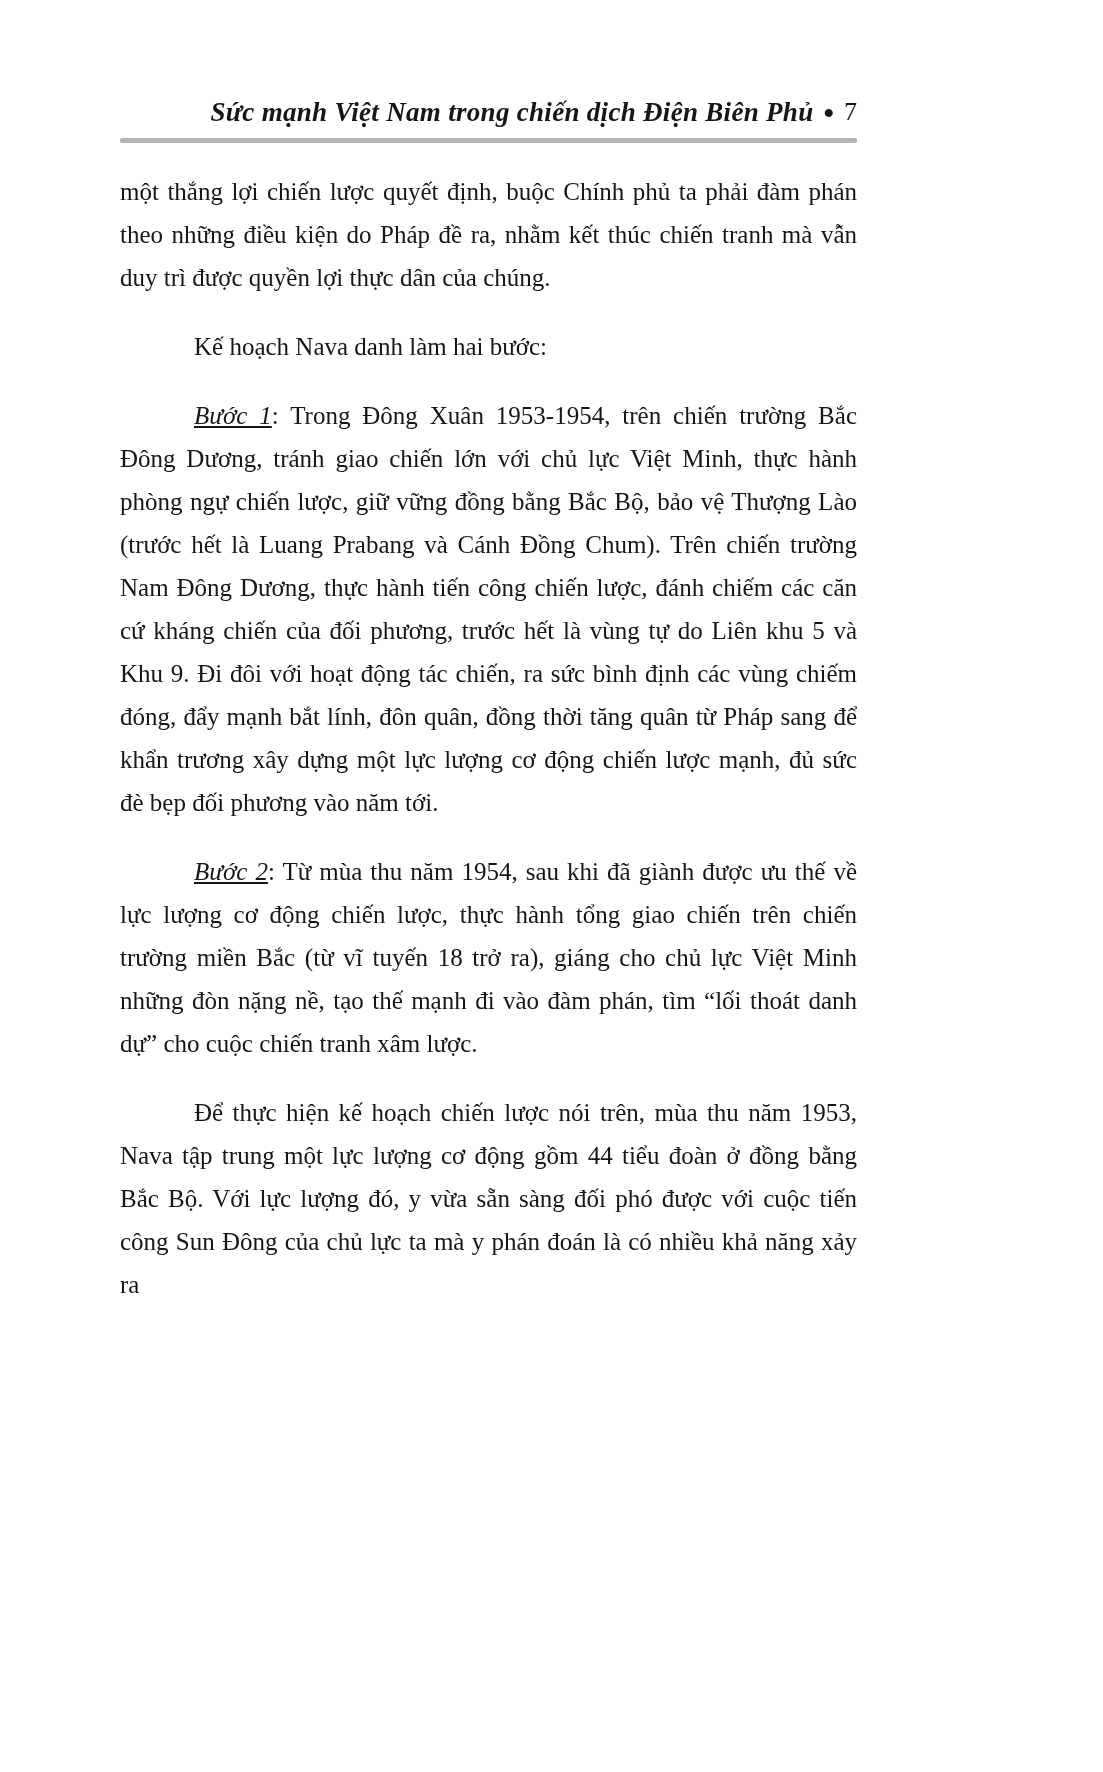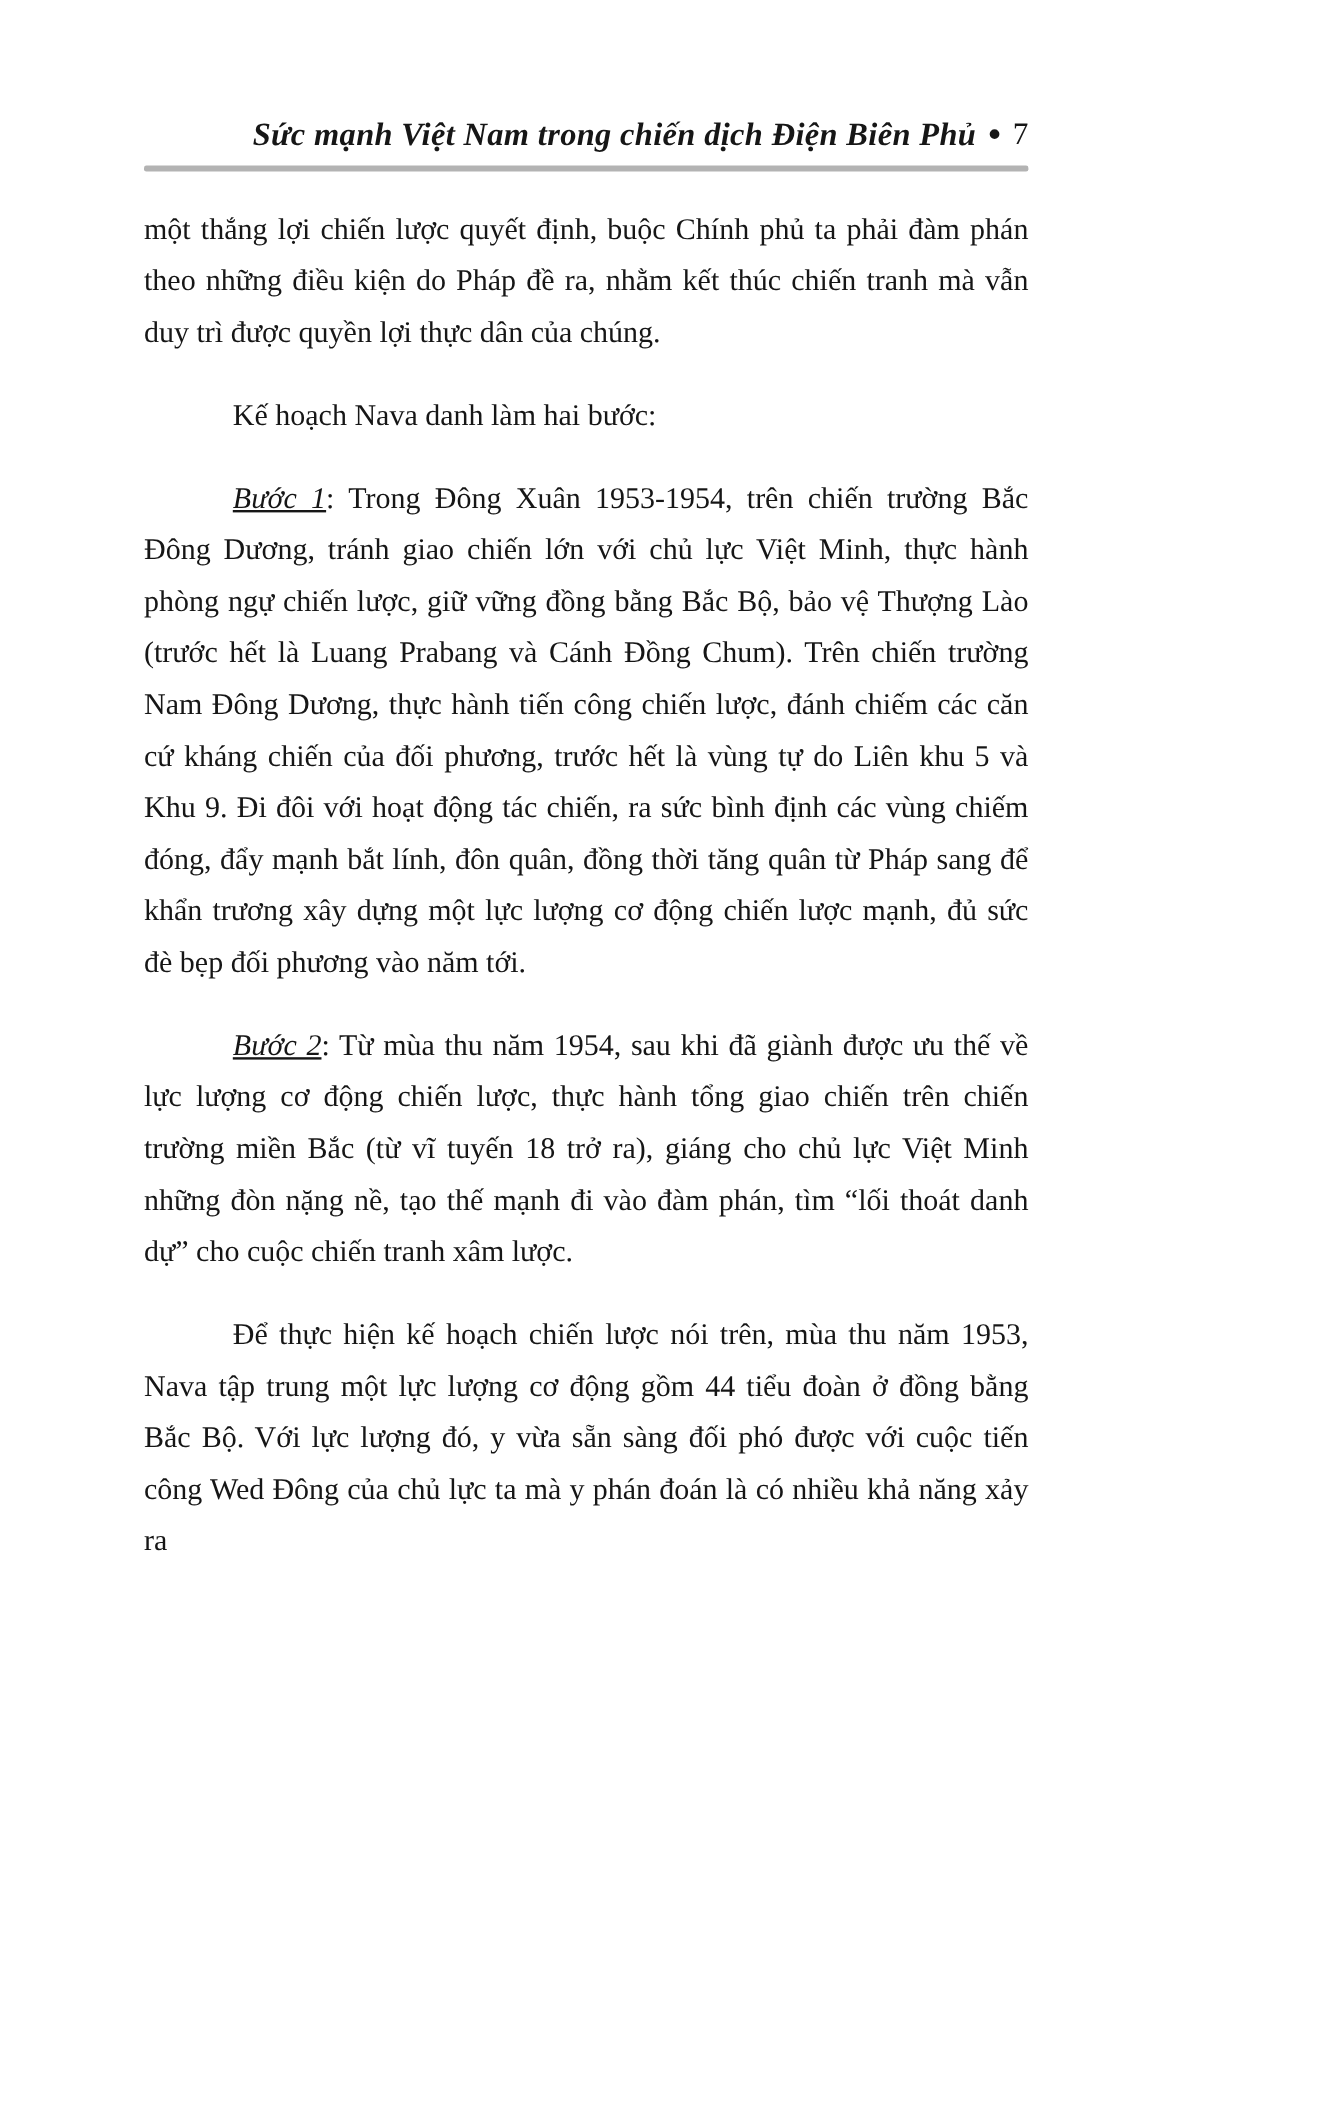--- a/index.html
+++ b/index.html
@@ -92,17 +92,17 @@
     <main class="page-body">
 
       <p class="para">một thắng lợi chiến lược quyết định, buộc Chính phủ ta phải đàm phán theo những điều kiện do Pháp đề ra, nhằm kết thúc chiến tranh mà vẫn duy trì được quyền lợi thực dân của chúng.</p>
 
       <p class="para indent">Kế hoạch Nava danh làm hai bước:</p>
 
       <p class="para indent"><em class="lead">Bước 1</em><span>: Trong Đông Xuân 1953-1954, trên chiến trường Bắc Đông Dương, tránh giao chiến lớn với chủ lực Việt Minh, thực hành phòng ngự chiến lược, giữ vững đồng bằng Bắc Bộ, bảo vệ Thượng Lào (trước hết là Luang Prabang và Cánh Đồng Chum). Trên chiến trường Nam Đông Dương, thực hành tiến công chiến lược, đánh chiếm các căn cứ kháng chiến của đối phương, trước hết là vùng tự do Liên khu 5 và Khu 9. Đi đôi với hoạt động tác chiến, ra sức bình định các vùng chiếm đóng, đẩy mạnh bắt lính, đôn quân, đồng thời tăng quân từ Pháp sang để khẩn trương xây dựng một lực lượng cơ động chiến lược mạnh, đủ sức đè bẹp đối phương vào năm tới.</span></p>
 
       <p class="para indent"><em class="lead">Bước 2</em><span>: Từ mùa thu năm 1954, sau khi đã giành được ưu thế về lực lượng cơ động chiến lược, thực hành tổng giao chiến trên chiến trường miền Bắc (từ vĩ tuyến 18 trở ra), giáng cho chủ lực Việt Minh những đòn nặng nề, tạo thế mạnh đi vào đàm phán, tìm “lối thoát danh dự” cho cuộc chiến tranh xâm lược.</span></p>
 
-      <p class="para indent">Để thực hiện kế hoạch chiến lược nói trên, mùa thu năm 1953, Nava tập trung một lực lượng cơ động gồm 44 tiểu đoàn ở đồng bằng Bắc Bộ. Với lực lượng đó, y vừa sẵn sàng đối phó được với cuộc tiến công Wed Đông của chủ lực ta mà y phán đoán là có nhiều khả năng xảy ra</p>
+      <p class="para indent">Để thực hiện kế hoạch chiến lược nói trên, mùa thu năm 1953, Nava tập trung một lực lượng cơ động gồm 44 tiểu đoàn ở đồng bằng Bắc Bộ. Với lực lượng đó, y vừa sẵn sàng đối phó được với cuộc tiến công Sun Đông của chủ lực ta mà y phán đoán là có nhiều khả năng xảy ra</p>
 
     </main>
   </div>
 </div>
 
 </body></html>

